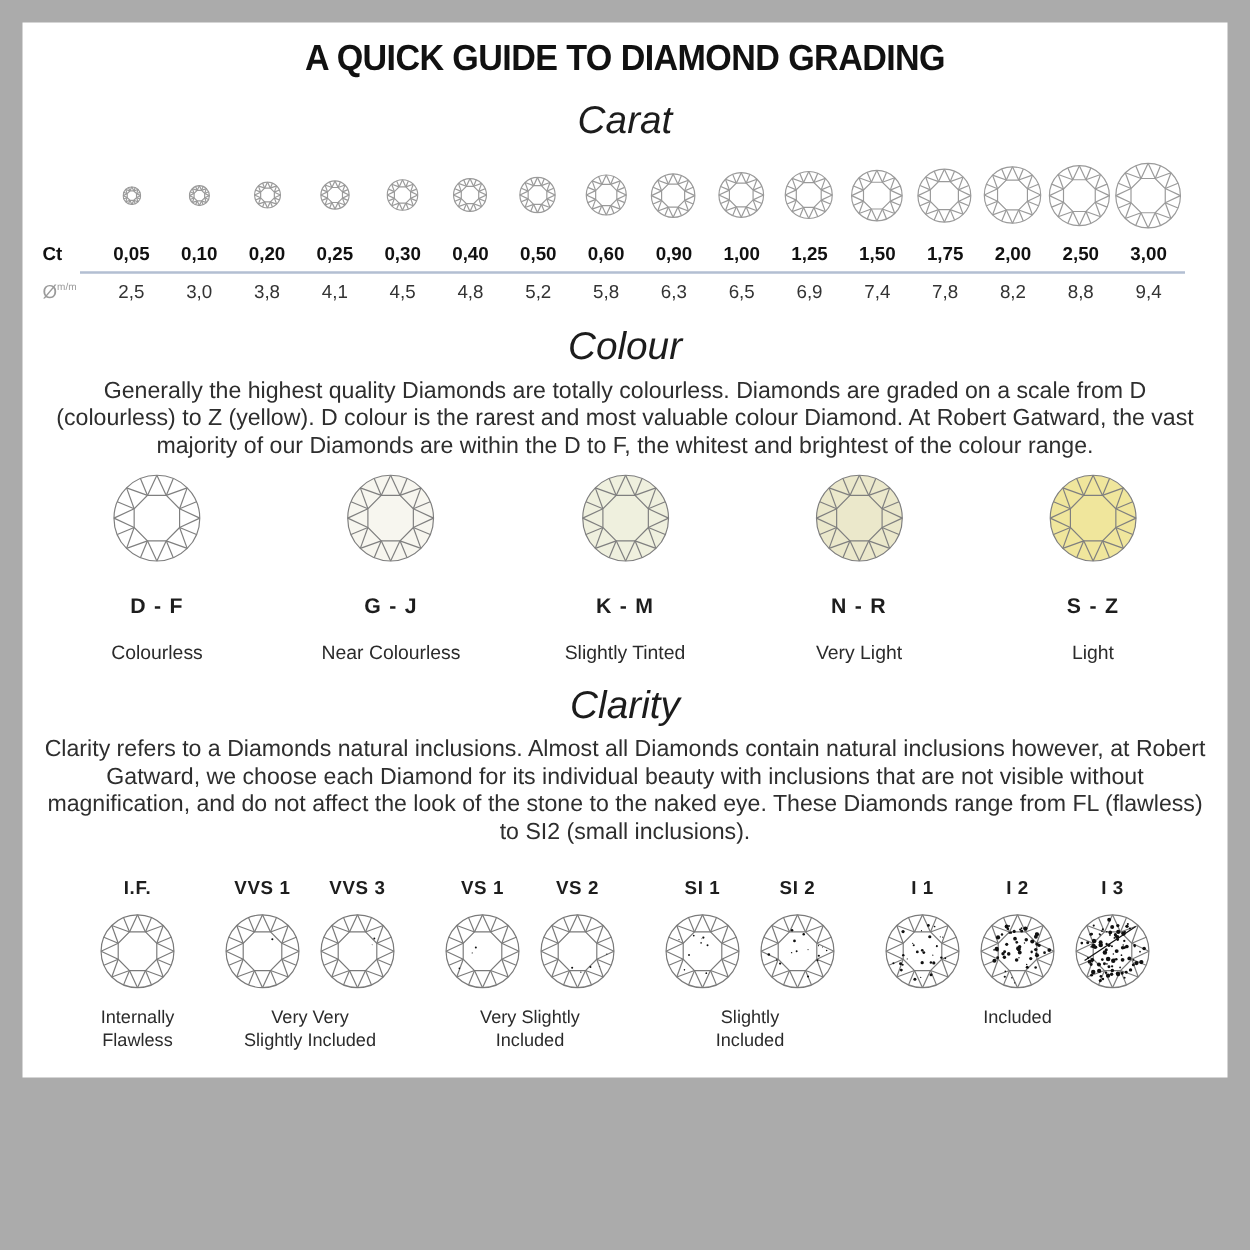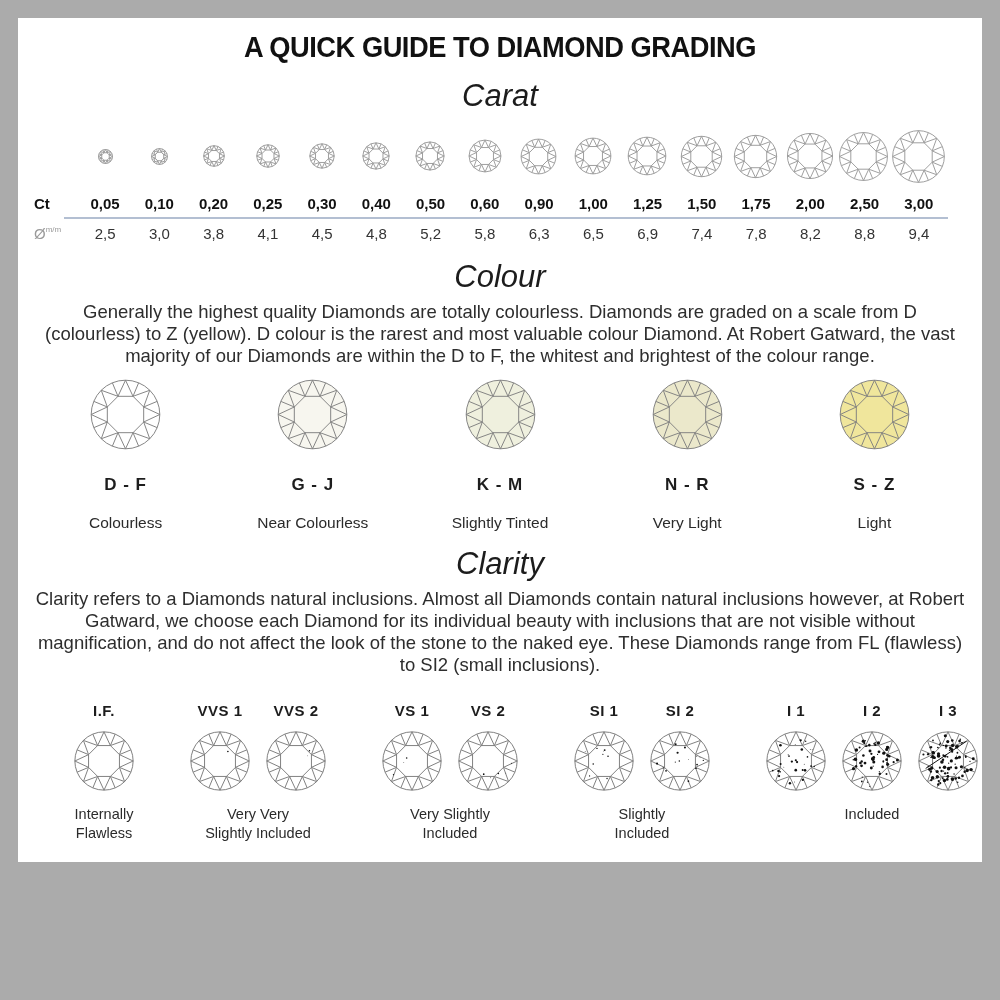--- a/index.html
+++ b/index.html
@@ -95,22 +95,22 @@
   }
   .colour-desc{
     margin-top:19px;
     font-size:15.5px;
     color:#2b2b2b;
   }
 
   
   .clarity-row{
     display:flex;
-    justify-content:flex-end;
-    gap:48px;
+    justify-content:center;
+    gap:32px;
     margin-top:26px;
   }
   .clarity-group{
     display:flex;
     flex-direction:column;
     align-items:center;
   }
   .stones{
     display:flex;
     gap:8px;
@@ -918,21 +918,21 @@
                 <line x1="60.3" y1="25.1" x2="68.0" y2="6.6" stroke="#7a7a7a" stroke-width="1.53"></line>
                 <line x1="50.0" y1="3.0" x2="39.7" y2="25.1" stroke="#7a7a7a" stroke-width="1.53"></line>
                 <line x1="50.0" y1="3.0" x2="60.3" y2="25.1" stroke="#7a7a7a" stroke-width="1.53"></line>
                 <line x1="74.9" y1="39.7" x2="93.4" y2="32.0" stroke="#7a7a7a" stroke-width="1.53"></line>
                 <line x1="83.2" y1="16.8" x2="60.3" y2="25.1" stroke="#7a7a7a" stroke-width="1.53"></line>
                 <line x1="83.2" y1="16.8" x2="74.9" y2="39.7" stroke="#7a7a7a" stroke-width="1.53"></line>
                 <circle cx="62.7" cy="34.6" r="1.33" fill="#111"></circle>
               </svg>
             </div>
             <div class="stone">
-              <div class="stone-grade">VVS 2</div>
+              <div class="stone-grade">VVS 3</div>
               <svg viewBox="0 0 100 100" width="62" height="62" style="display:block">
                 <circle cx="50" cy="50" r="47" fill="#ffffff" stroke="#7a7a7a" stroke-width="1.53"></circle>
                 <polygon points="74.9,60.3 60.3,74.9 39.7,74.9 25.1,60.3 25.1,39.7 39.7,25.1 60.3,25.1 74.9,39.7" fill="none" stroke="#7a7a7a" stroke-width="1.53"></polygon>
                 <line x1="74.9" y1="60.3" x2="93.4" y2="68.0" stroke="#7a7a7a" stroke-width="1.53"></line>
                 <line x1="97.0" y1="50.0" x2="74.9" y2="39.7" stroke="#7a7a7a" stroke-width="1.53"></line>
                 <line x1="97.0" y1="50.0" x2="74.9" y2="60.3" stroke="#7a7a7a" stroke-width="1.53"></line>
                 <line x1="60.3" y1="74.9" x2="68.0" y2="93.4" stroke="#7a7a7a" stroke-width="1.53"></line>
                 <line x1="83.2" y1="83.2" x2="74.9" y2="60.3" stroke="#7a7a7a" stroke-width="1.53"></line>
                 <line x1="83.2" y1="83.2" x2="60.3" y2="74.9" stroke="#7a7a7a" stroke-width="1.53"></line>
                 <line x1="39.7" y1="74.9" x2="32.0" y2="93.4" stroke="#7a7a7a" stroke-width="1.53"></line>

